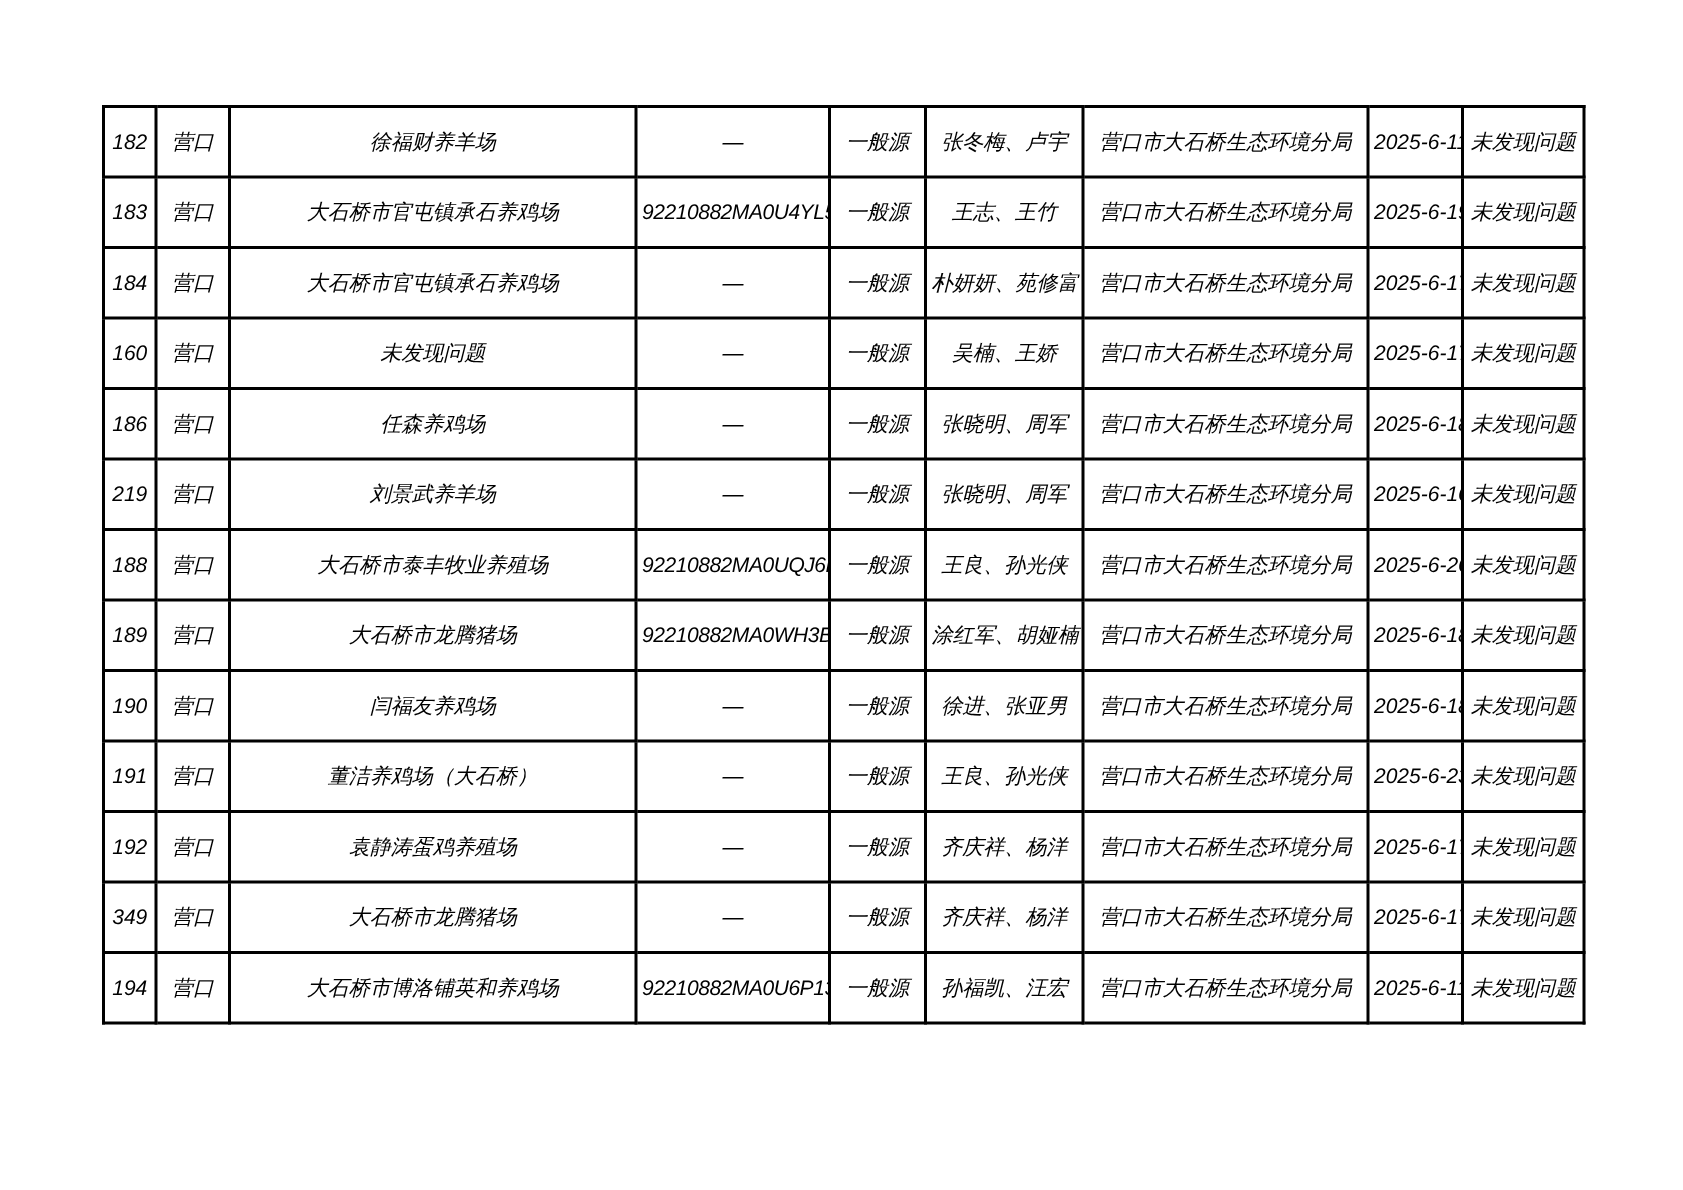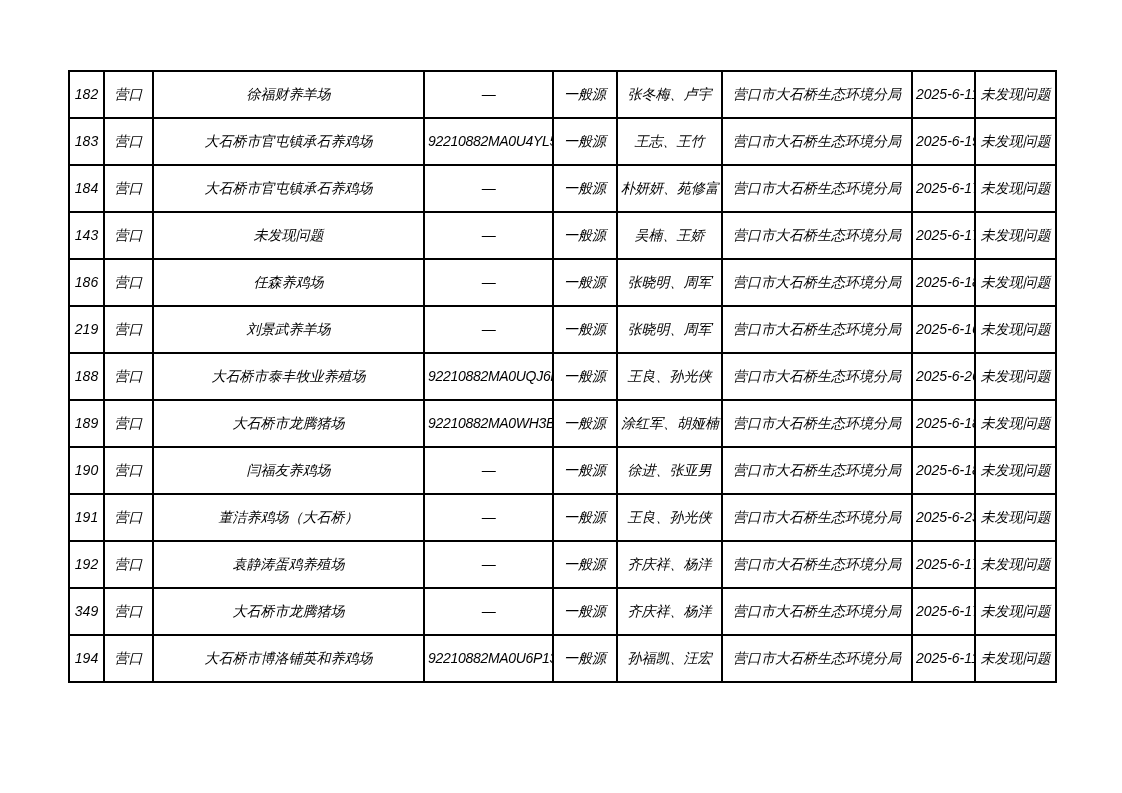--- a/index.html
+++ b/index.html
@@ -97,21 +97,21 @@
     <td class="col-city">营口</td>
     <td class="col-name">大石桥市官屯镇承石养鸡场</td>
     <td class="col-code">—</td>
     <td class="col-type">一般源</td>
     <td class="col-people">朴妍妍、苑修富</td>
     <td class="col-bureau">营口市大石桥生态环境分局</td>
     <td class="col-date">2025-6-17</td>
     <td class="col-result">未发现问题</td>
   </tr>
         <tr>
-    <td class="col-no">143</td>
+    <td class="col-no">160</td>
     <td class="col-city">营口</td>
     <td class="col-name">未发现问题</td>
     <td class="col-code">—</td>
     <td class="col-type">一般源</td>
     <td class="col-people">吴楠、王娇</td>
     <td class="col-bureau">营口市大石桥生态环境分局</td>
     <td class="col-date">2025-6-17</td>
     <td class="col-result">未发现问题</td>
   </tr>
         <tr>

